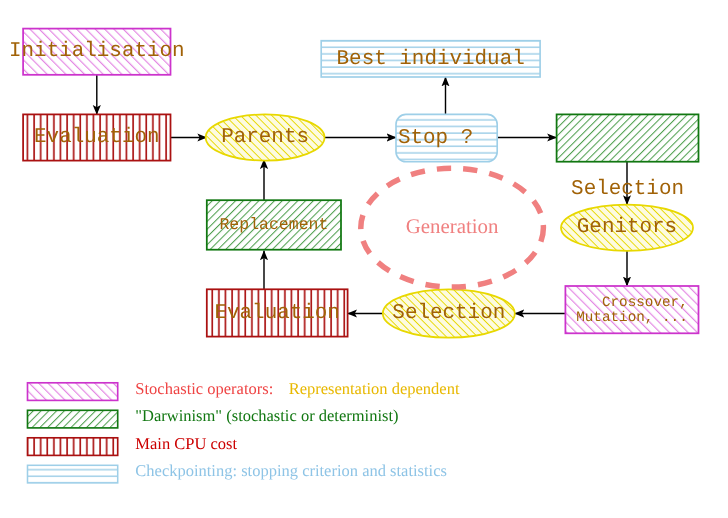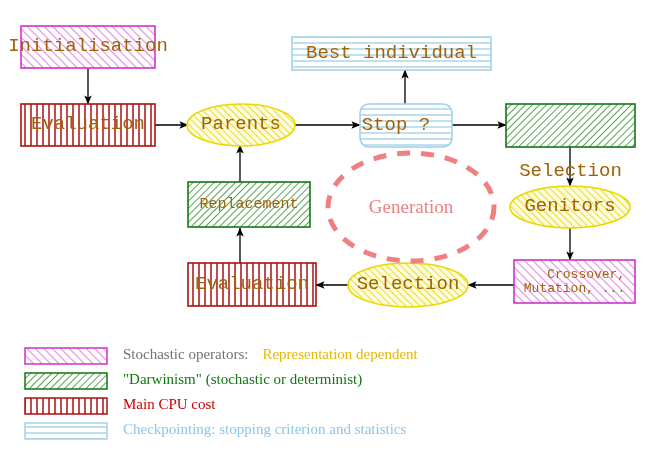--- a/index.html
+++ b/index.html
@@ -148,21 +148,21 @@
 
   <div class="node-label lbl-lg" style="left:348px; top:263px; width:120px; height:44px;">Selection</div>
 
   <div class="node-label lbl-lg" style="left:188px; top:263px; width:128px; height:43px;">Evaluation</div>
 
   <div class="node-label lbl-md" style="left:188px; top:182px; width:122px; height:45px;">Replacement</div>
 
   <div class="gen-label" style="left:328px; top:182px; width:166px; height:50px;">Generation</div>
 
   <div class="legend-text" style="left:123px; top:346px;">
-    <span style="color:#737373;">Stochastic operators:</span><span class="seg2" style="color:#e8b800;">Representation dependent</span>
+    <span style="color:#ef4444;">Stochastic operators:</span><span class="seg2" style="color:#e8b800;">Representation dependent</span>
   </div>
 
   <div class="legend-text" style="left:123px; top:371px;">
     <span style="color:#117711;">"Darwinism" (stochastic or determinist)</span>
   </div>
 
   <div class="legend-text" style="left:123px; top:396px;">
     <span style="color:#cc0000;">Main CPU cost</span>
   </div>
 

